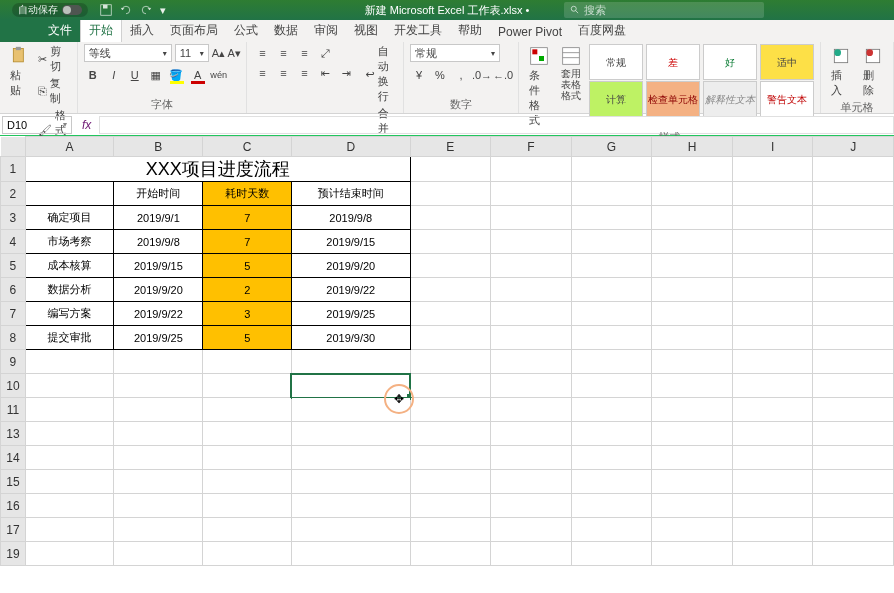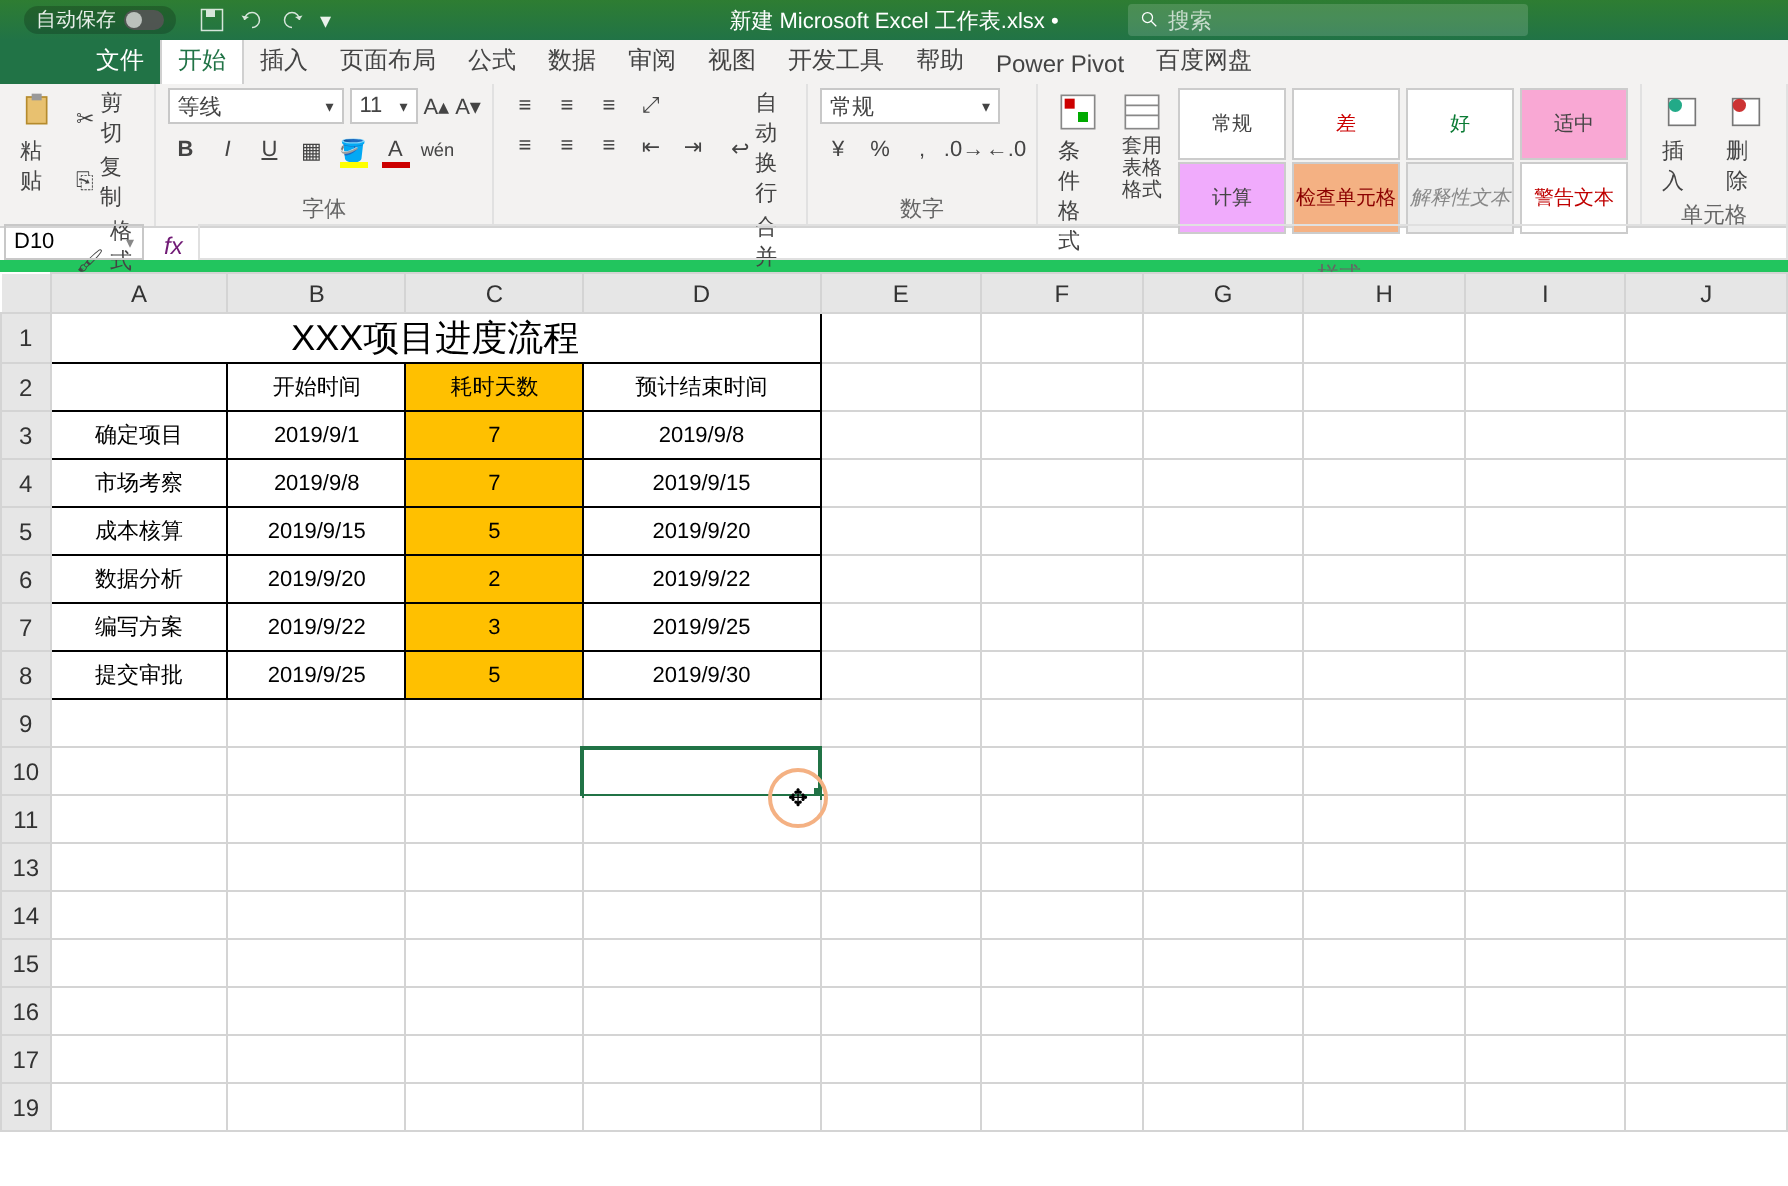--- a/index.html
+++ b/index.html
@@ -30,28 +30,28 @@
   .group .label { text-align:center; font-size:11px; color:#666; position:relative;}
   .bigbtn { display:flex; flex-direction:column; align-items:center; gap:2px; padding:2px 4px;}
   .bigbtn .ico { width:20px; height:20px; }
   .col { display:flex; flex-direction:column; gap:2px;}
   .row { display:flex; gap:3px; align-items:center;}
   .box { border:1px solid #c8c8c8; background:#fff; height:18px; display:flex; align-items:center; padding:0 4px; font-size:11px;}
   .btns span { display:inline-flex; align-items:center; justify-content:center; width:18px; height:18px; }
 
   
   .styleprev { width:54px; height:36px; border:1px solid #ccc; background:#fff; display:flex; align-items:center; justify-content:center; font-size:10px; text-align:center; line-height:1.1;}
-  .styleprev.calc{background:#f0abfc;}
+  .styleprev.calc{background:#bef264;}
   .styleprev.check{background:#f4b183; color:#8b0000;}
   .styleprev.explain{background:#ededed; color:#888; font-style:italic;}
   .styleprev.warn{color:#c00000;}
-  .styleprev.note{background:#f9a8d4;}
-
-  
-  .fbar { height:22px; border-bottom:6px solid #22c55e; display:flex; align-items:flex-end; background:#fff;}
+  .styleprev.note{background:#fde047;}
+
+  
+  .fbar { height:22px; border-bottom:1px solid #22c55e; display:flex; align-items:center; background:#fff;}
   .namebox { width:70px; height:18px; border:1px solid #c8c8c8; margin:0 2px; padding:0 4px; font-size:11px; display:flex; align-items:center; justify-content:space-between;}
   .namebox .dd { font-size:8px; color:#888;}
   .fx { padding:0 8px; color:#701a75; font-style:italic;}
   .formula { flex:1; height:18px; border:1px solid #e0e0e0; }
 
   
   .gridwrap { position:relative; height: calc(593px - 20px - 22px - 72px - 22px); overflow:hidden; background:#fff;}
   table.grid { border-collapse:collapse; table-layout:fixed; }
   .grid th, .grid td { border:1px solid #d4d4d4; font-weight:normal;}
   .grid thead th { background:#e6e6e6; height:20px; font-size:12px; color:#333; text-align:center;}

